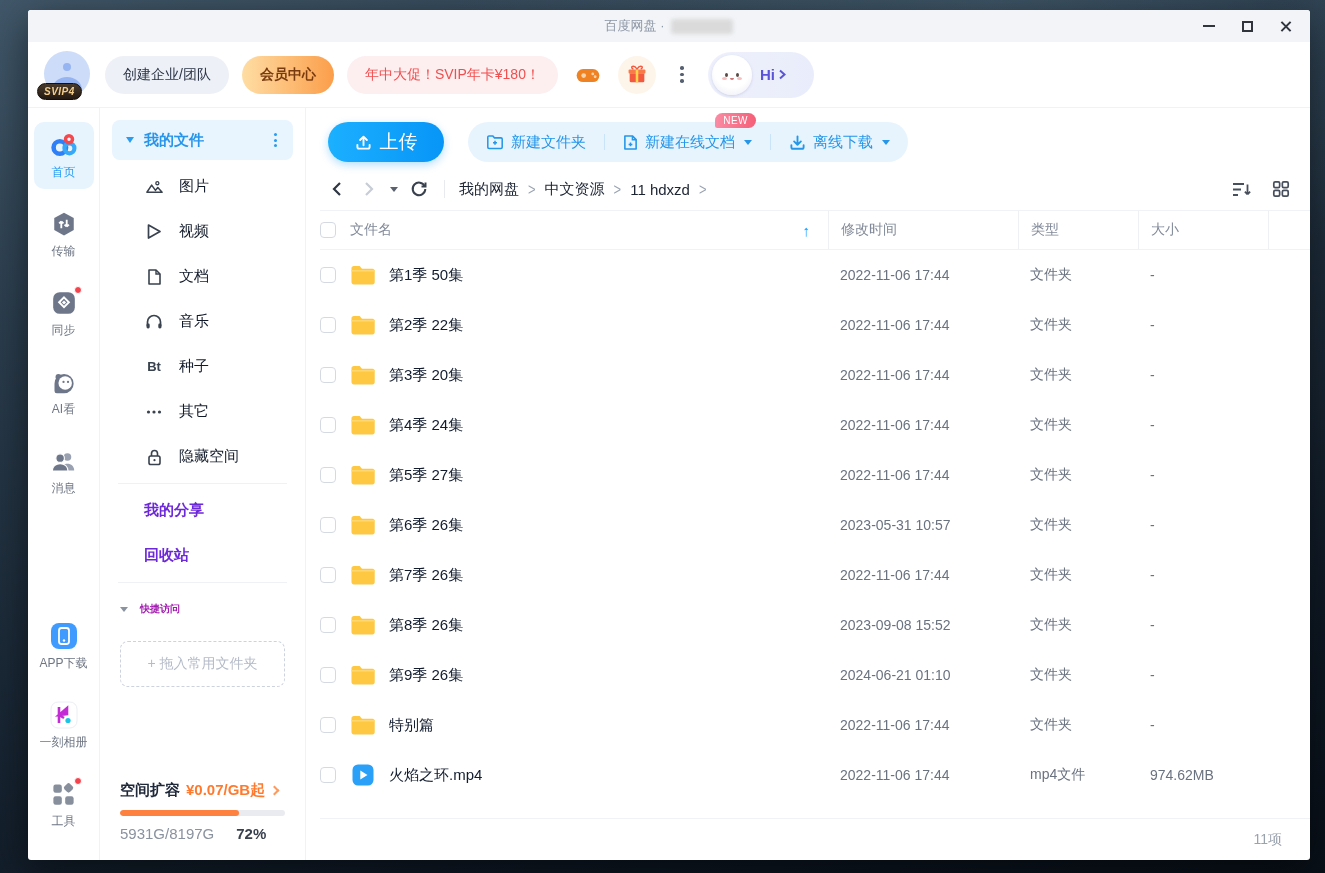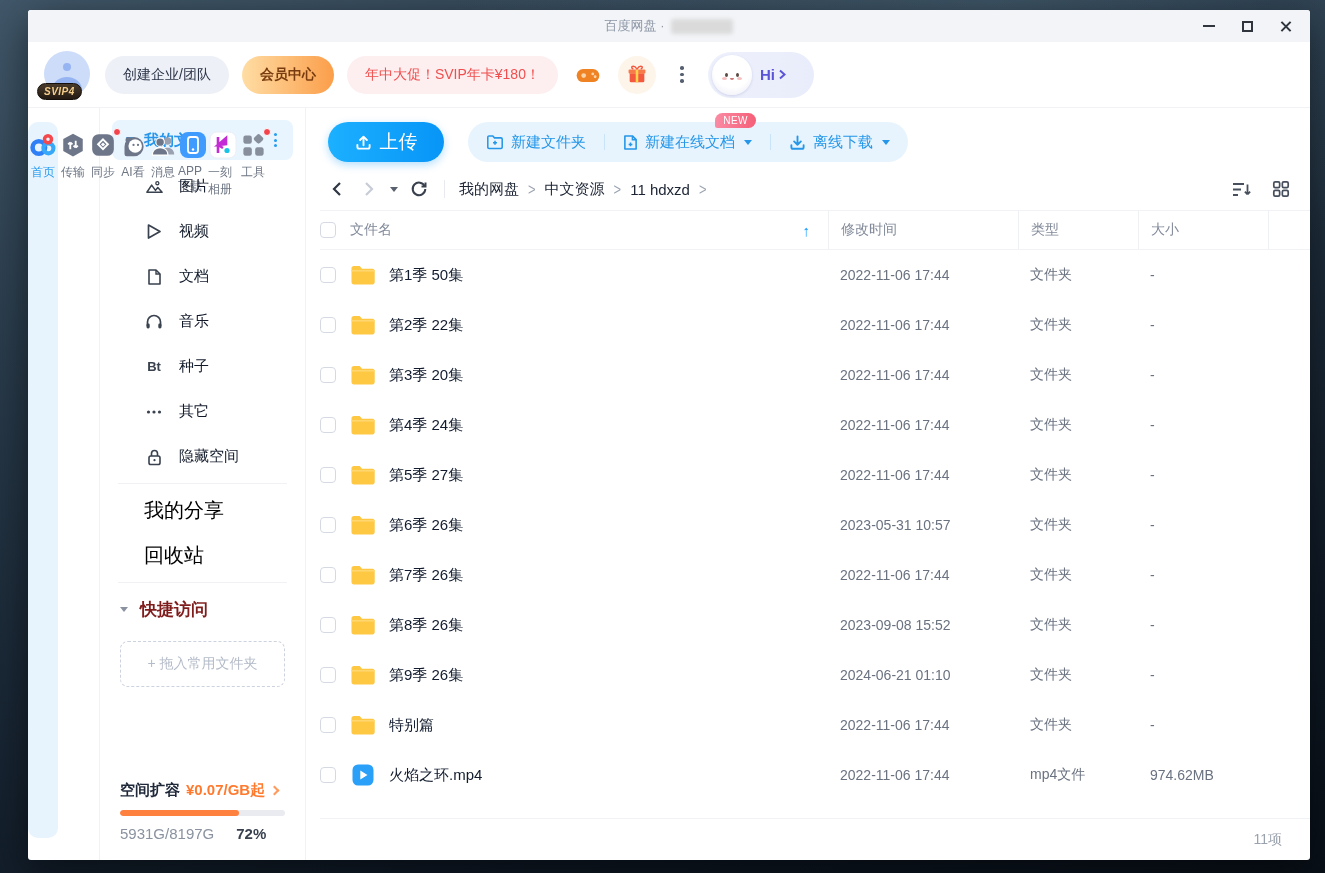--- a/index.html
+++ b/index.html
@@ -51,42 +51,42 @@
   .mascot{ width:40px; height:40px; border-radius:50%; background:radial-gradient(circle at 50% 38%,#ffffff 55%,#e8e9f5); position:relative; box-shadow:0 1px 3px rgba(120,120,180,.25);}
   .mascot .eye{ position:absolute; top:18px; width:3px; height:4px; border-radius:50%; background:#5c4a44;}
   .mascot .e1{ left:13px;} .mascot .e2{ left:24px;}
   .mascot .cheek{ position:absolute; top:22px; width:5px; height:3px; border-radius:50%; background:#f6bfc0;}
   .mascot .c1{ left:10px;} .mascot .c2{ left:25px;}
   .mascot .mouth{ position:absolute; left:18px; top:23px; width:4px; height:2px; border-radius:0 0 4px 4px; background:#c77;}
   .hi-text{ color:#5a55d8; font-weight:bold; font-size:15px; display:flex; align-items:center; gap:3px;}
   
   .app-body{ flex:1; display:flex; min-height:0;}
   
-  .rail{ width:72px; border-right:1px solid #f0f2f5; display:flex; flex-direction:row; padding:14px 0 10px; flex:0 0 auto;}
+  .rail{ width:72px; border-right:1px solid #f0f2f5; display:flex; flex-direction:column; align-items:center; padding:14px 0 10px; flex:0 0 auto;}
   .rail-item{ width:60px; display:flex; flex-direction:column; align-items:center; gap:4px; padding:8px 0; margin-bottom:12px; border-radius:10px; cursor:pointer;}
   .rail-item .lbl{ font-size:12px; color:#6e7684;}
   .rail-item.active{ background:#e7f4fe;}
   .rail-item.active .lbl{ color:#2b9df0;}
   .rail-ico{ position:relative; width:30px; height:30px; display:flex; align-items:center; justify-content:center;}
   .reddot{ position:absolute; top:-2px; right:-3px; width:8px; height:8px; border-radius:50%; background:#f4434d; border:1.5px solid #fff;}
   .rail-spacer{ margin-top:auto;}
   
   .sidebar{ width:206px; border-right:1px solid #f0f2f5; display:flex; flex-direction:column; padding-top:10px; flex:0 0 auto;}
   .myfiles{ margin:2px 12px 4px; height:40px; background:#e8f4fe; border-radius:8px; display:flex; align-items:center; padding:0 12px 0 14px; cursor:pointer;}
   .tri-down{ width:0; height:0; border-left:4.5px solid transparent; border-right:4.5px solid transparent; border-top:6px solid #2b9df0; margin-right:10px;}
   .myfiles .t{ color:#2795ea; font-weight:bold; font-size:15px;}
   .myfiles .menu{ margin-left:auto; display:flex; flex-direction:column; gap:2.5px; padding:4px; cursor:pointer;}
   .myfiles .menu i{ width:3px; height:3px; border-radius:50%; background:#2b9df0;}
   .cat-item{ height:45px; display:flex; align-items:center; padding-left:44px; gap:15px; cursor:pointer; font-size:15px; color:#121a2a;}
   .cat-ico{ width:20px; display:flex; justify-content:center; color:#39424e; font-weight:bold; font-size:13px;}
-  .side-link{ height:45px; display:flex; align-items:center; padding-left:44px; font-size:20px; color:#000000; font-weight:normal; cursor:pointer;}
+  .side-link{ height:45px; display:flex; align-items:center; padding-left:44px; font-size:15px; color:#6d28d9; font-weight:bold; cursor:pointer;}
   .side-div{ border:none; border-top:1px solid #f0f1f5; margin:4px 18px;}
   .quick{ height:44px; display:flex; align-items:center; padding-left:20px; gap:12px; cursor:pointer;}
   .quick .tri{ border-top-color:#8a92a0; border-left-width:4px; border-right-width:4px; border-top-width:5px; margin:0;}
-  .quick .t{ font-size:17px; font-weight:bold; color:#7f1d1d;}
+  .quick .t{ font-size:10px; font-weight:bold; color:#a21caf;}
   .dropzone{ margin:10px 20px; height:46px; border:1.5px dashed #ccd2de; border-radius:8px; display:flex; align-items:center; justify-content:center; color:#b4bbc8; font-size:14px; cursor:pointer;}
   .storage{ margin-top:auto; padding:0 20px 18px;}
   .storage-top{ display:flex; align-items:center; gap:6px; margin-bottom:10px; cursor:pointer;}
   .storage-top .a{ font-size:15px; font-weight:bold; color:#20293a;}
   .storage-top .b{ font-size:15px; font-weight:bold; color:#ff7a2e;}
   .chev-o{ width:7px; height:7px; border-top:2px solid #ff9a5e; border-right:2px solid #ff9a5e; transform:rotate(45deg);}
   .bar{ height:6px; border-radius:3px; background:#e9ebf0; overflow:hidden;}
   .bar-fill{ height:100%; border-radius:3px; background:#ff8140;}
   .storage-bottom{ display:flex; align-items:center; margin-top:9px;}
   .usage{ color:#8a929f; font-size:15px;}

